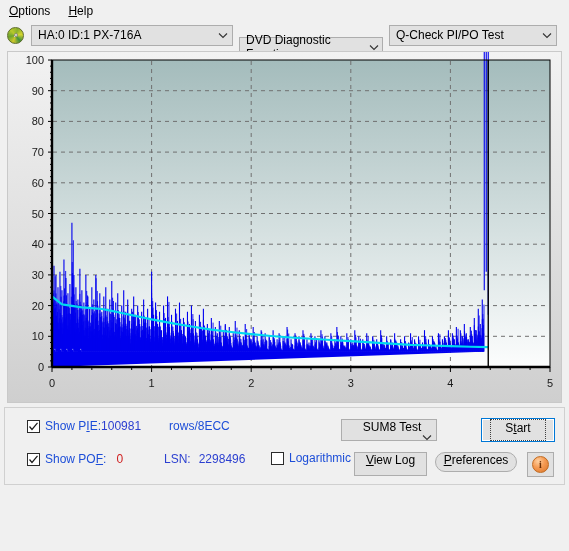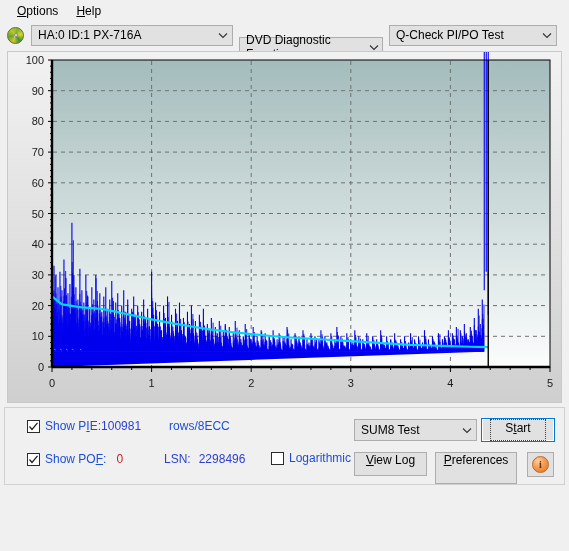--- a/index.html
+++ b/index.html
@@ -36,21 +36,21 @@
   }
   .win-btns{display:flex;height:31px;}
   .win-btn{
     width:46px;height:31px;display:flex;align-items:center;justify-content:center;
     color:#e8eee8;font-size:13px;line-height:1;
   }
   .win-btn svg{display:block;}
   
   .menubar{
     height:21px;background:#f0f0f0;flex:0 0 auto;
-    display:flex;align-items:center;padding-left:8px;
+    display:flex;align-items:center;padding-left:0;
     font-size:12px;
   }
   .menuitem{padding:2px 9px;color:#000;}
   .menuitem u{text-decoration:underline;}
   
   .selbar{
     height:28px;flex:0 0 auto;display:flex;align-items:center;
     padding:0 7px;gap:6px;background:#f0f0f0;
   }
   .disc-icon{
@@ -2081,38 +2081,38 @@
     <div class="row" style="left:159px;top:44px;">
       <span class="val-blue">LSN:</span>
       <span class="val-blue" style="margin-left:8px;">2298496</span>
     </div>
 
     <div class="row" style="left:266px;top:43px;">
       <div class="cb"></div>
       <span class="lbl">Logarithmic</span>
     </div>
 
-    <div class="combo" style="position:absolute;left:349px;top:11px;width:123px;height:22px;">
+    <div class="combo" style="position:absolute;left:336px;top:11px;width:96px;height:22px;flex-direction:column;">
       <span>SUM8 Test</span>
       <span class="chev">
         <svg width="10" height="7" viewBox="0 0 10 7">
             <polyline points="1,1.5 5,5.5 9,1.5" fill="none" stroke="#333" stroke-width="1.1"></polyline>
           </svg>
       </span>
     </div>
 
     <div class="btn focus" style="position:absolute;left:476px;top:10px;width:74px;height:24px;">
       <span class="inner">S<u>t</u>art</span>
     </div>
 
     <div class="btn" style="position:absolute;left:349px;top:44px;width:73px;height:24px;">
       <span><u>V</u>iew Log</span>
     </div>
 
-    <div class="btn" style="position:absolute;left:430px;top:44px;width:82px;height:32px;">
+    <div class="btn" style="position:absolute;left:430px;top:44px;width:82px;height:20px;border-radius:12px;">
       <span><u>P</u>references</span>
     </div>
 
     <div class="info-btn" style="position:absolute;left:522px;top:44px;">
       <div class="info-circle">
         <span>i</span>
       </div>
     </div>
   </div>
 

